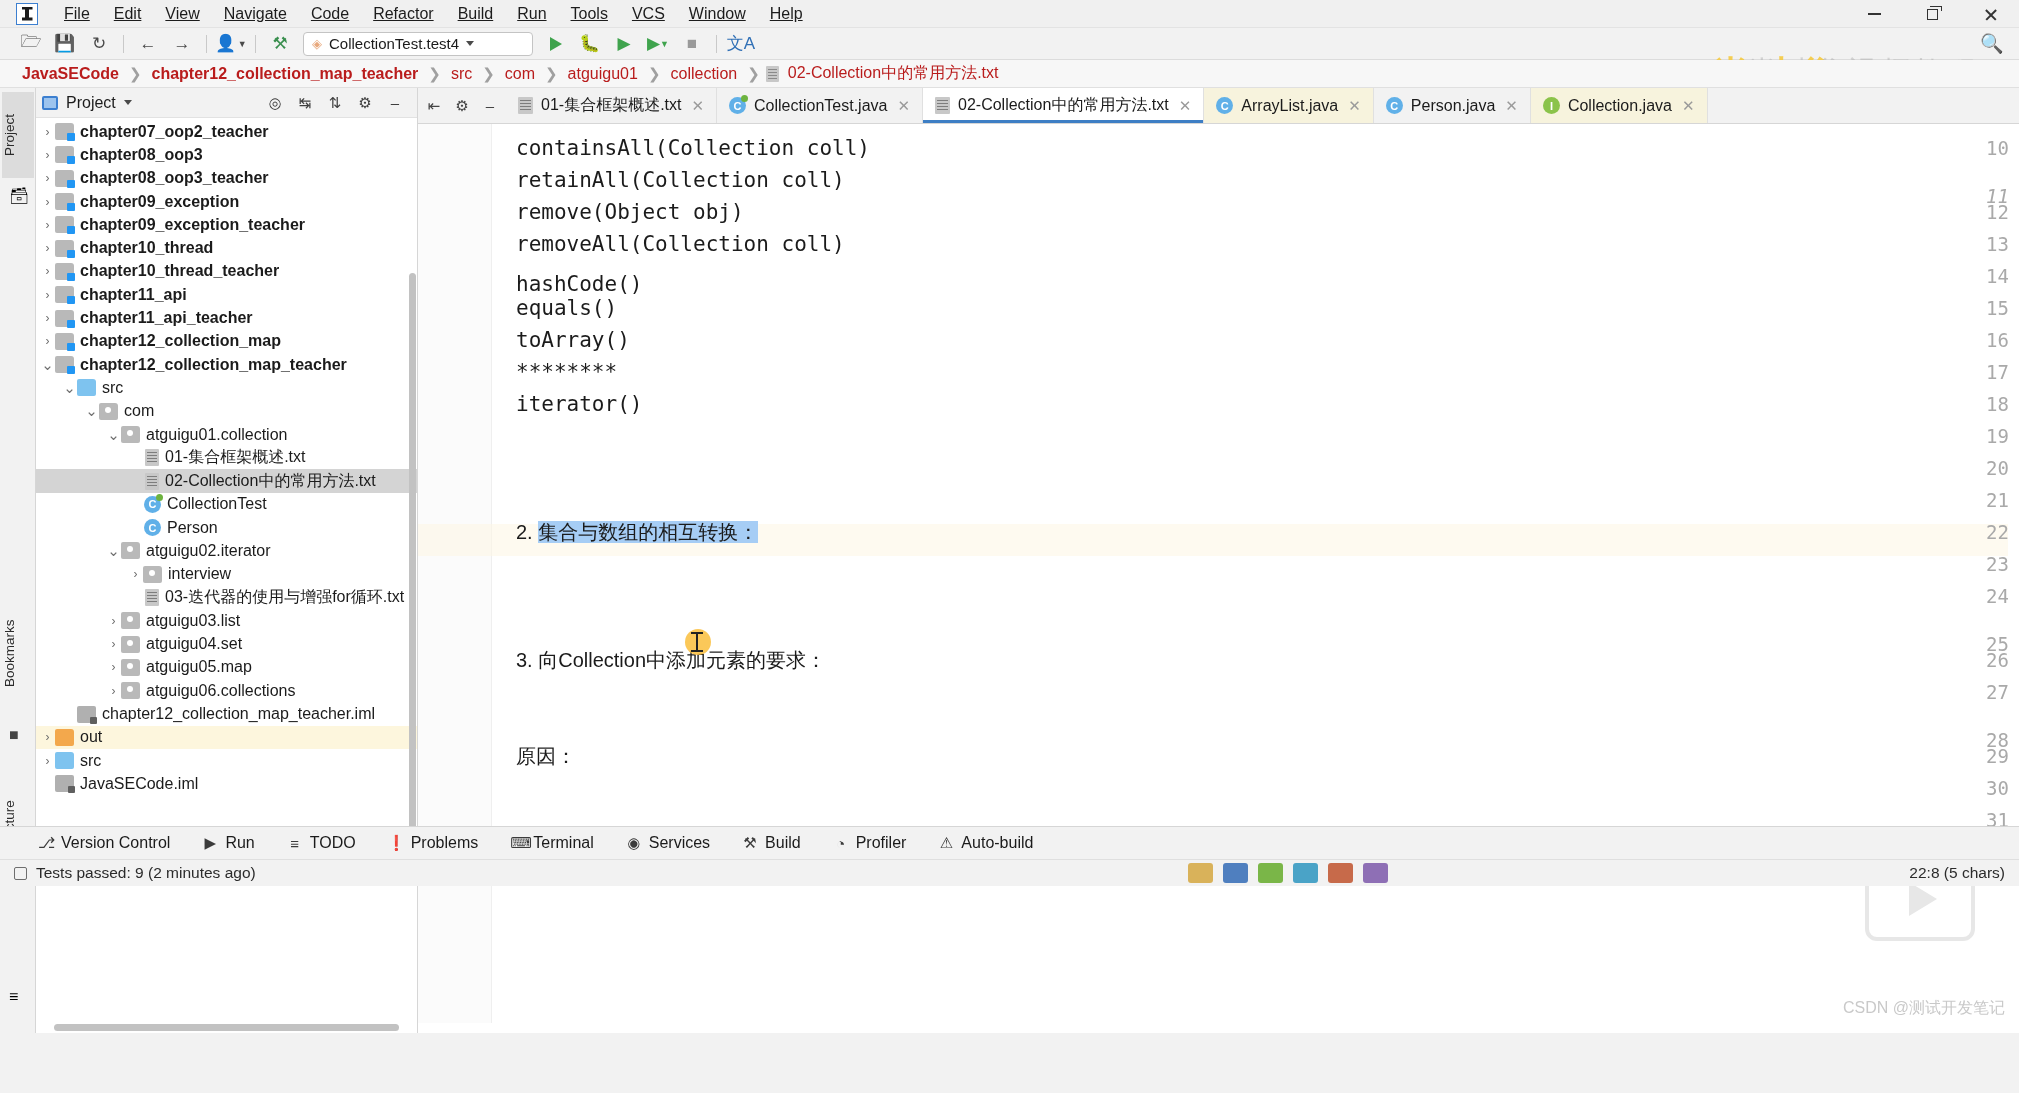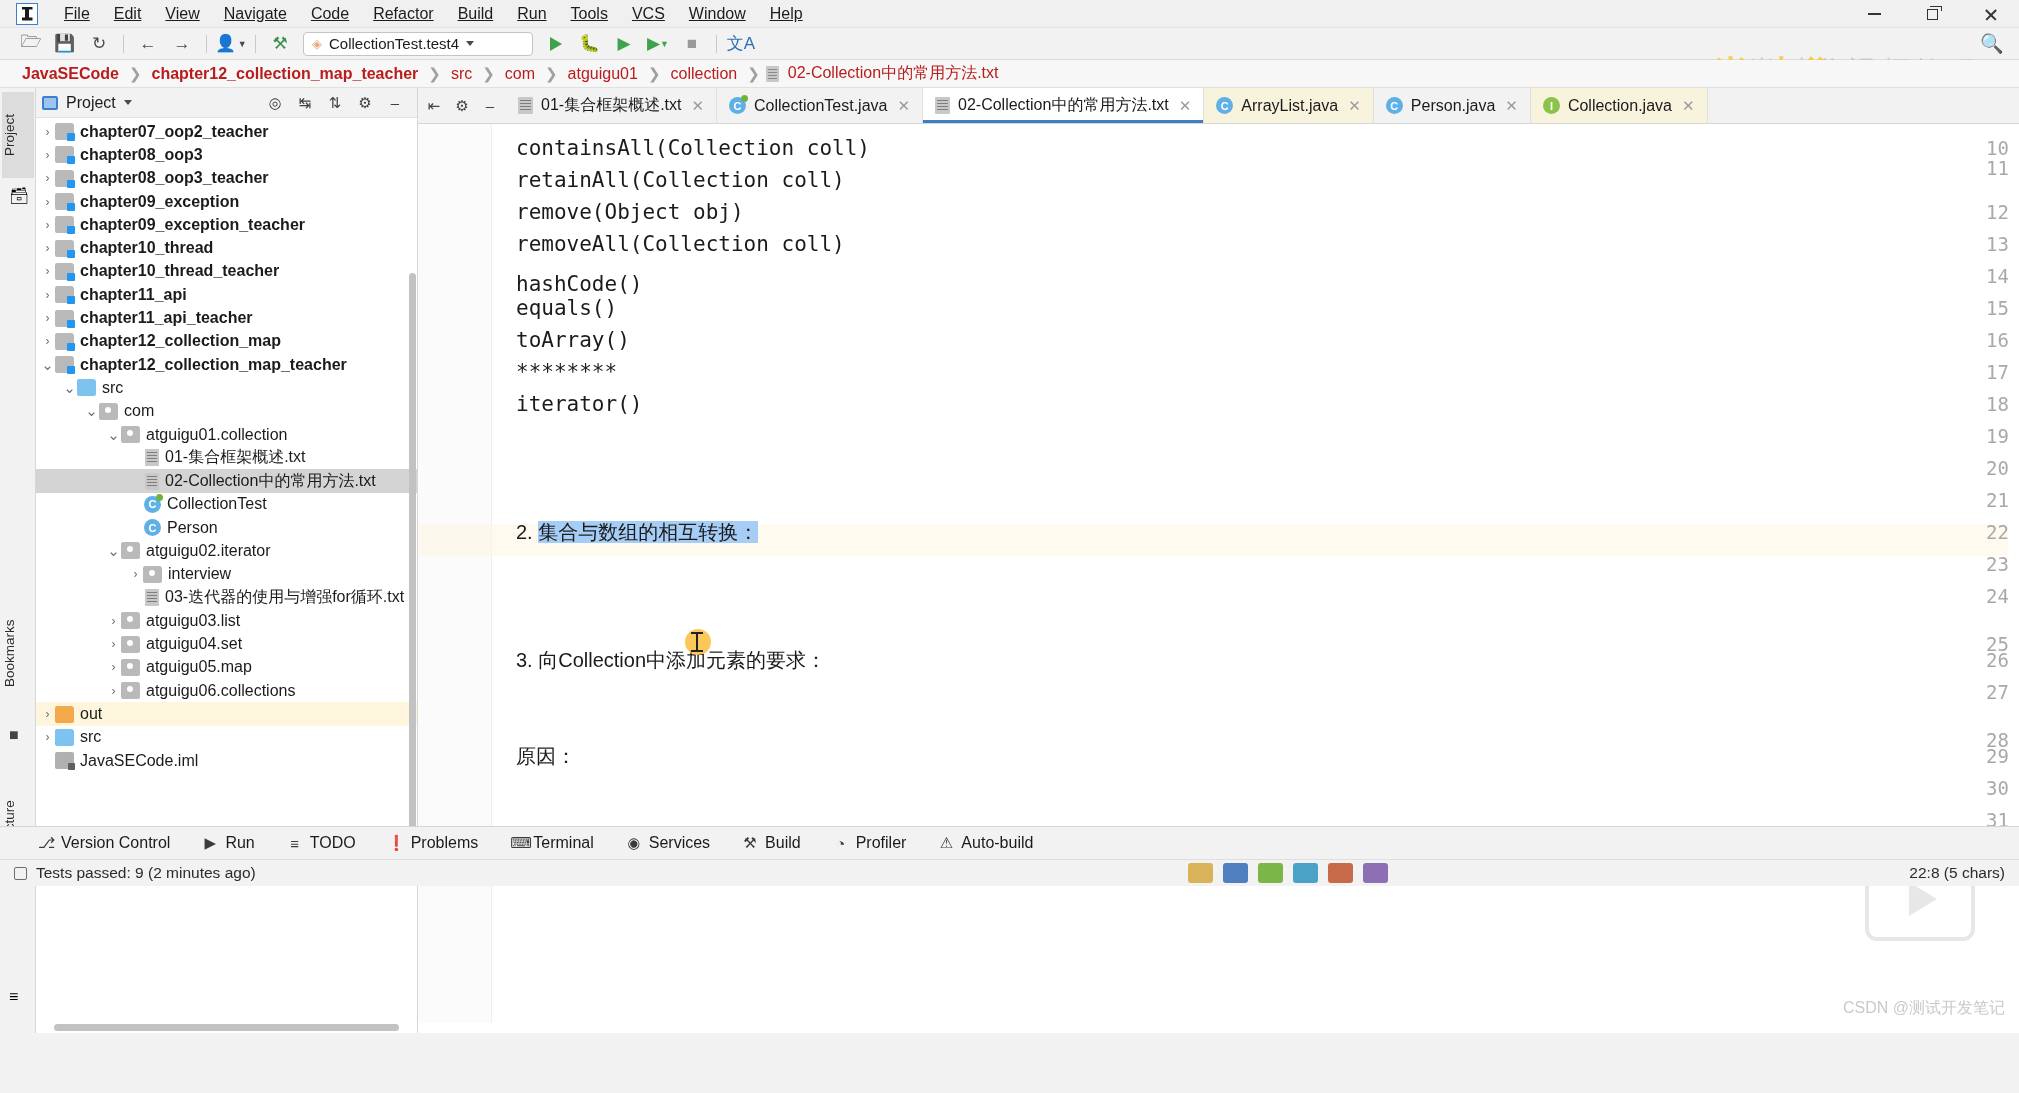--- a/index.html
+++ b/index.html
@@ -494,20 +494,25 @@
         </div>
         <div class="trow" style="padding-left: 70px;">
           <span class="arrow">›</span>
           <span class="ico pkg"></span>
           <span class="tlabel">atguigu05.map</span>
         </div>
         <div class="trow" style="padding-left: 70px;">
           <span class="arrow">›</span>
           <span class="ico pkg"></span>
           <span class="tlabel">atguigu06.collections</span>
+        </div>
+        <div class="trow" style="padding-left: 26px;">
+          <span class="arrow none">›</span>
+          <span class="ico iml"></span>
+          <span class="tlabel">chapter12_collection_map_teacher.iml</span>
         </div>
         <div class="trow highlight" style="padding-left: 4px;">
           <span class="arrow">›</span>
           <span class="ico folder-orange"></span>
           <span class="tlabel">out</span>
         </div>
         <div class="trow" style="padding-left: 4px;">
           <span class="arrow">›</span>
           <span class="ico folder-blue"></span>
           <span class="tlabel">src</span>
@@ -565,21 +570,21 @@
             <span class="x">✕</span>
           </div>
         </div>
     </div>
     <div class="codearea" id="codearea">
       <div class="gutter"></div>
       <div class="linehl" style="top:400px"></div>
       <div id="lines">
           <div class="lnum" style="top: 8px;">10</div>
           <div class="codeline" style="top: 8px;">containsAll(Collection coll)</div>
-          <div class="lnum" style="top: 28px;">11</div>
+          <div class="lnum" style="top: 56px; font-style: italic;">11</div>
           <div class="codeline" style="top: 40px;">retainAll(Collection coll)</div>
           <div class="lnum" style="top: 72px;">12</div>
           <div class="codeline" style="top: 72px;">remove(Object obj)</div>
           <div class="lnum" style="top: 104px;">13</div>
           <div class="codeline" style="top: 104px;">removeAll(Collection coll)</div>
           <div class="lnum" style="top: 136px;">14</div>
           <div class="codeline" style="top: 144px;">hashCode()</div>
           <div class="lnum" style="top: 168px;">15</div>
           <div class="codeline" style="top: 168px;">equals()</div>
           <div class="lnum" style="top: 200px;">16</div>

